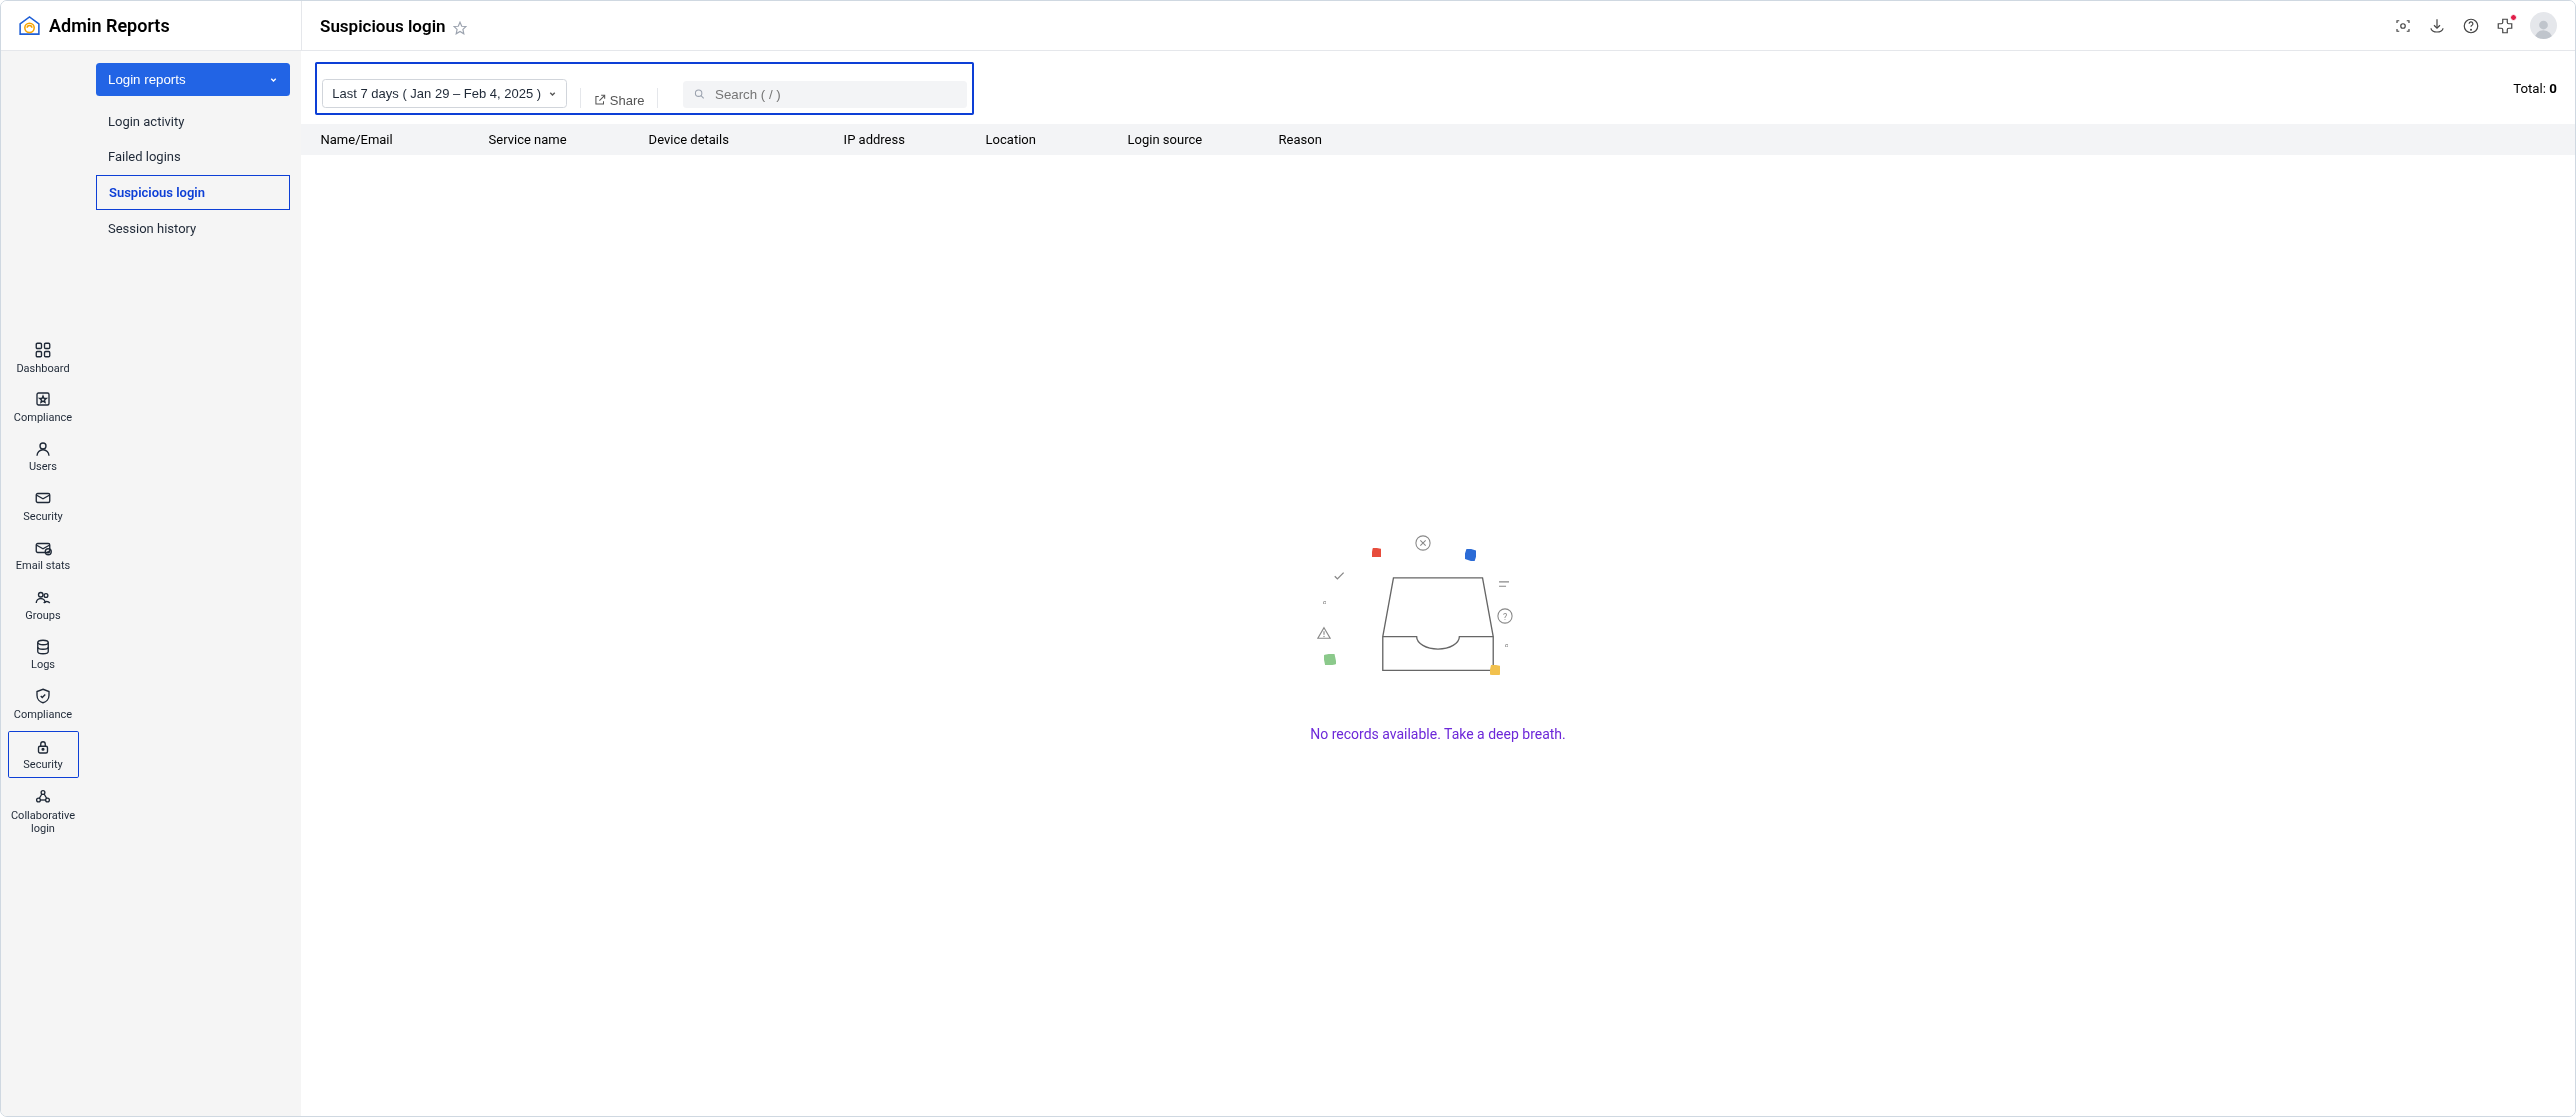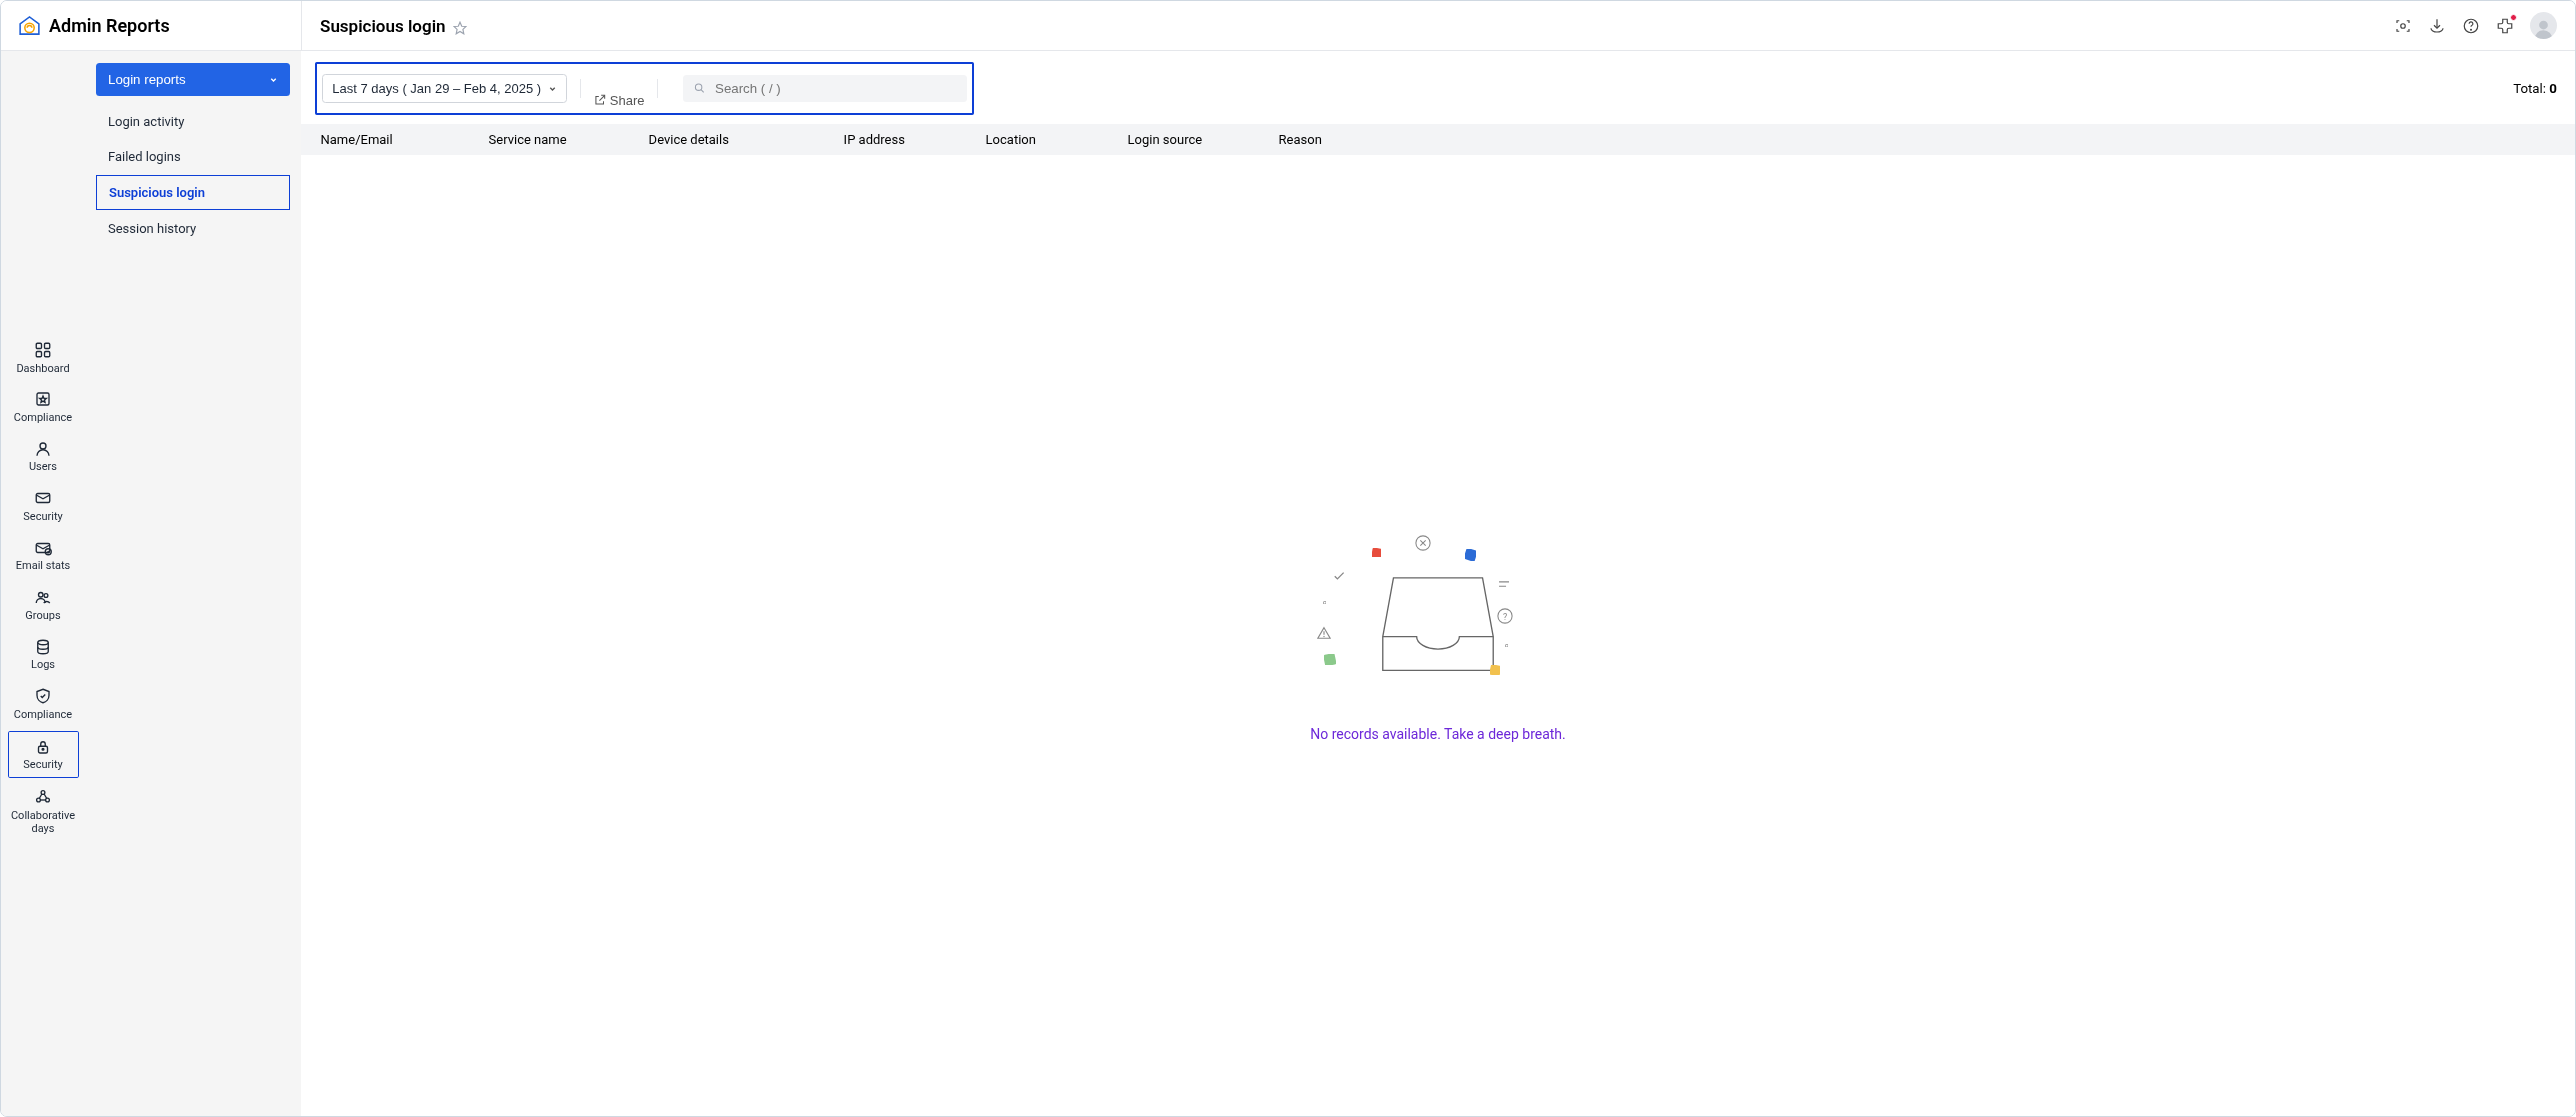--- a/index.html
+++ b/index.html
@@ -168,21 +168,21 @@
   overflow: hidden;
 }
 .toolbar {
   display: flex;
   align-items: center;
   justify-content: space-between;
   padding: 10.6px 18px 9px 14px;
 }
 .toolbar-left {
   display: flex;
-  align-items: center;
+  align-items: flex-end;
   gap: 0;
   border: 2.2px solid #0d3fd6;
   padding: 5.3px 5.3px;
   border-radius: 1.8px;
 }
 .date-range-btn {
   border: 0.9px solid #d1d5db;
   background: #fff;
   border-radius: 3.5px;
   padding: 6.2px 9px;
@@ -409,21 +409,21 @@
       </div>
       <div class="nav-item">
         <svg viewBox="0 0 24 24" fill="none" stroke="currentColor" stroke-width="1.8">
             <circle cx="12" cy="6" r="2.5"></circle>
             <circle cx="6" cy="16" r="2.5"></circle>
             <circle cx="18" cy="16" r="2.5"></circle>
             <path d="M10.5 8 L7 14"></path>
             <path d="M13.5 8 L17 14"></path>
             <path d="M8.5 16 L15.5 16"></path>
           </svg>
-        <span>Collaborative days</span>
+        <span>Collaborative login</span>
       </div>
     </nav>
 
     <aside class="sidebar-secondary">
       <button class="dropdown-btn">
         <span>Login reports</span>
         <svg class="chevron-sm" viewBox="0 0 12 12" fill="none" stroke="currentColor" stroke-width="1.8">
             <path d="M3 5 L6 8 L9 5"></path>
           </svg>
       </button>

